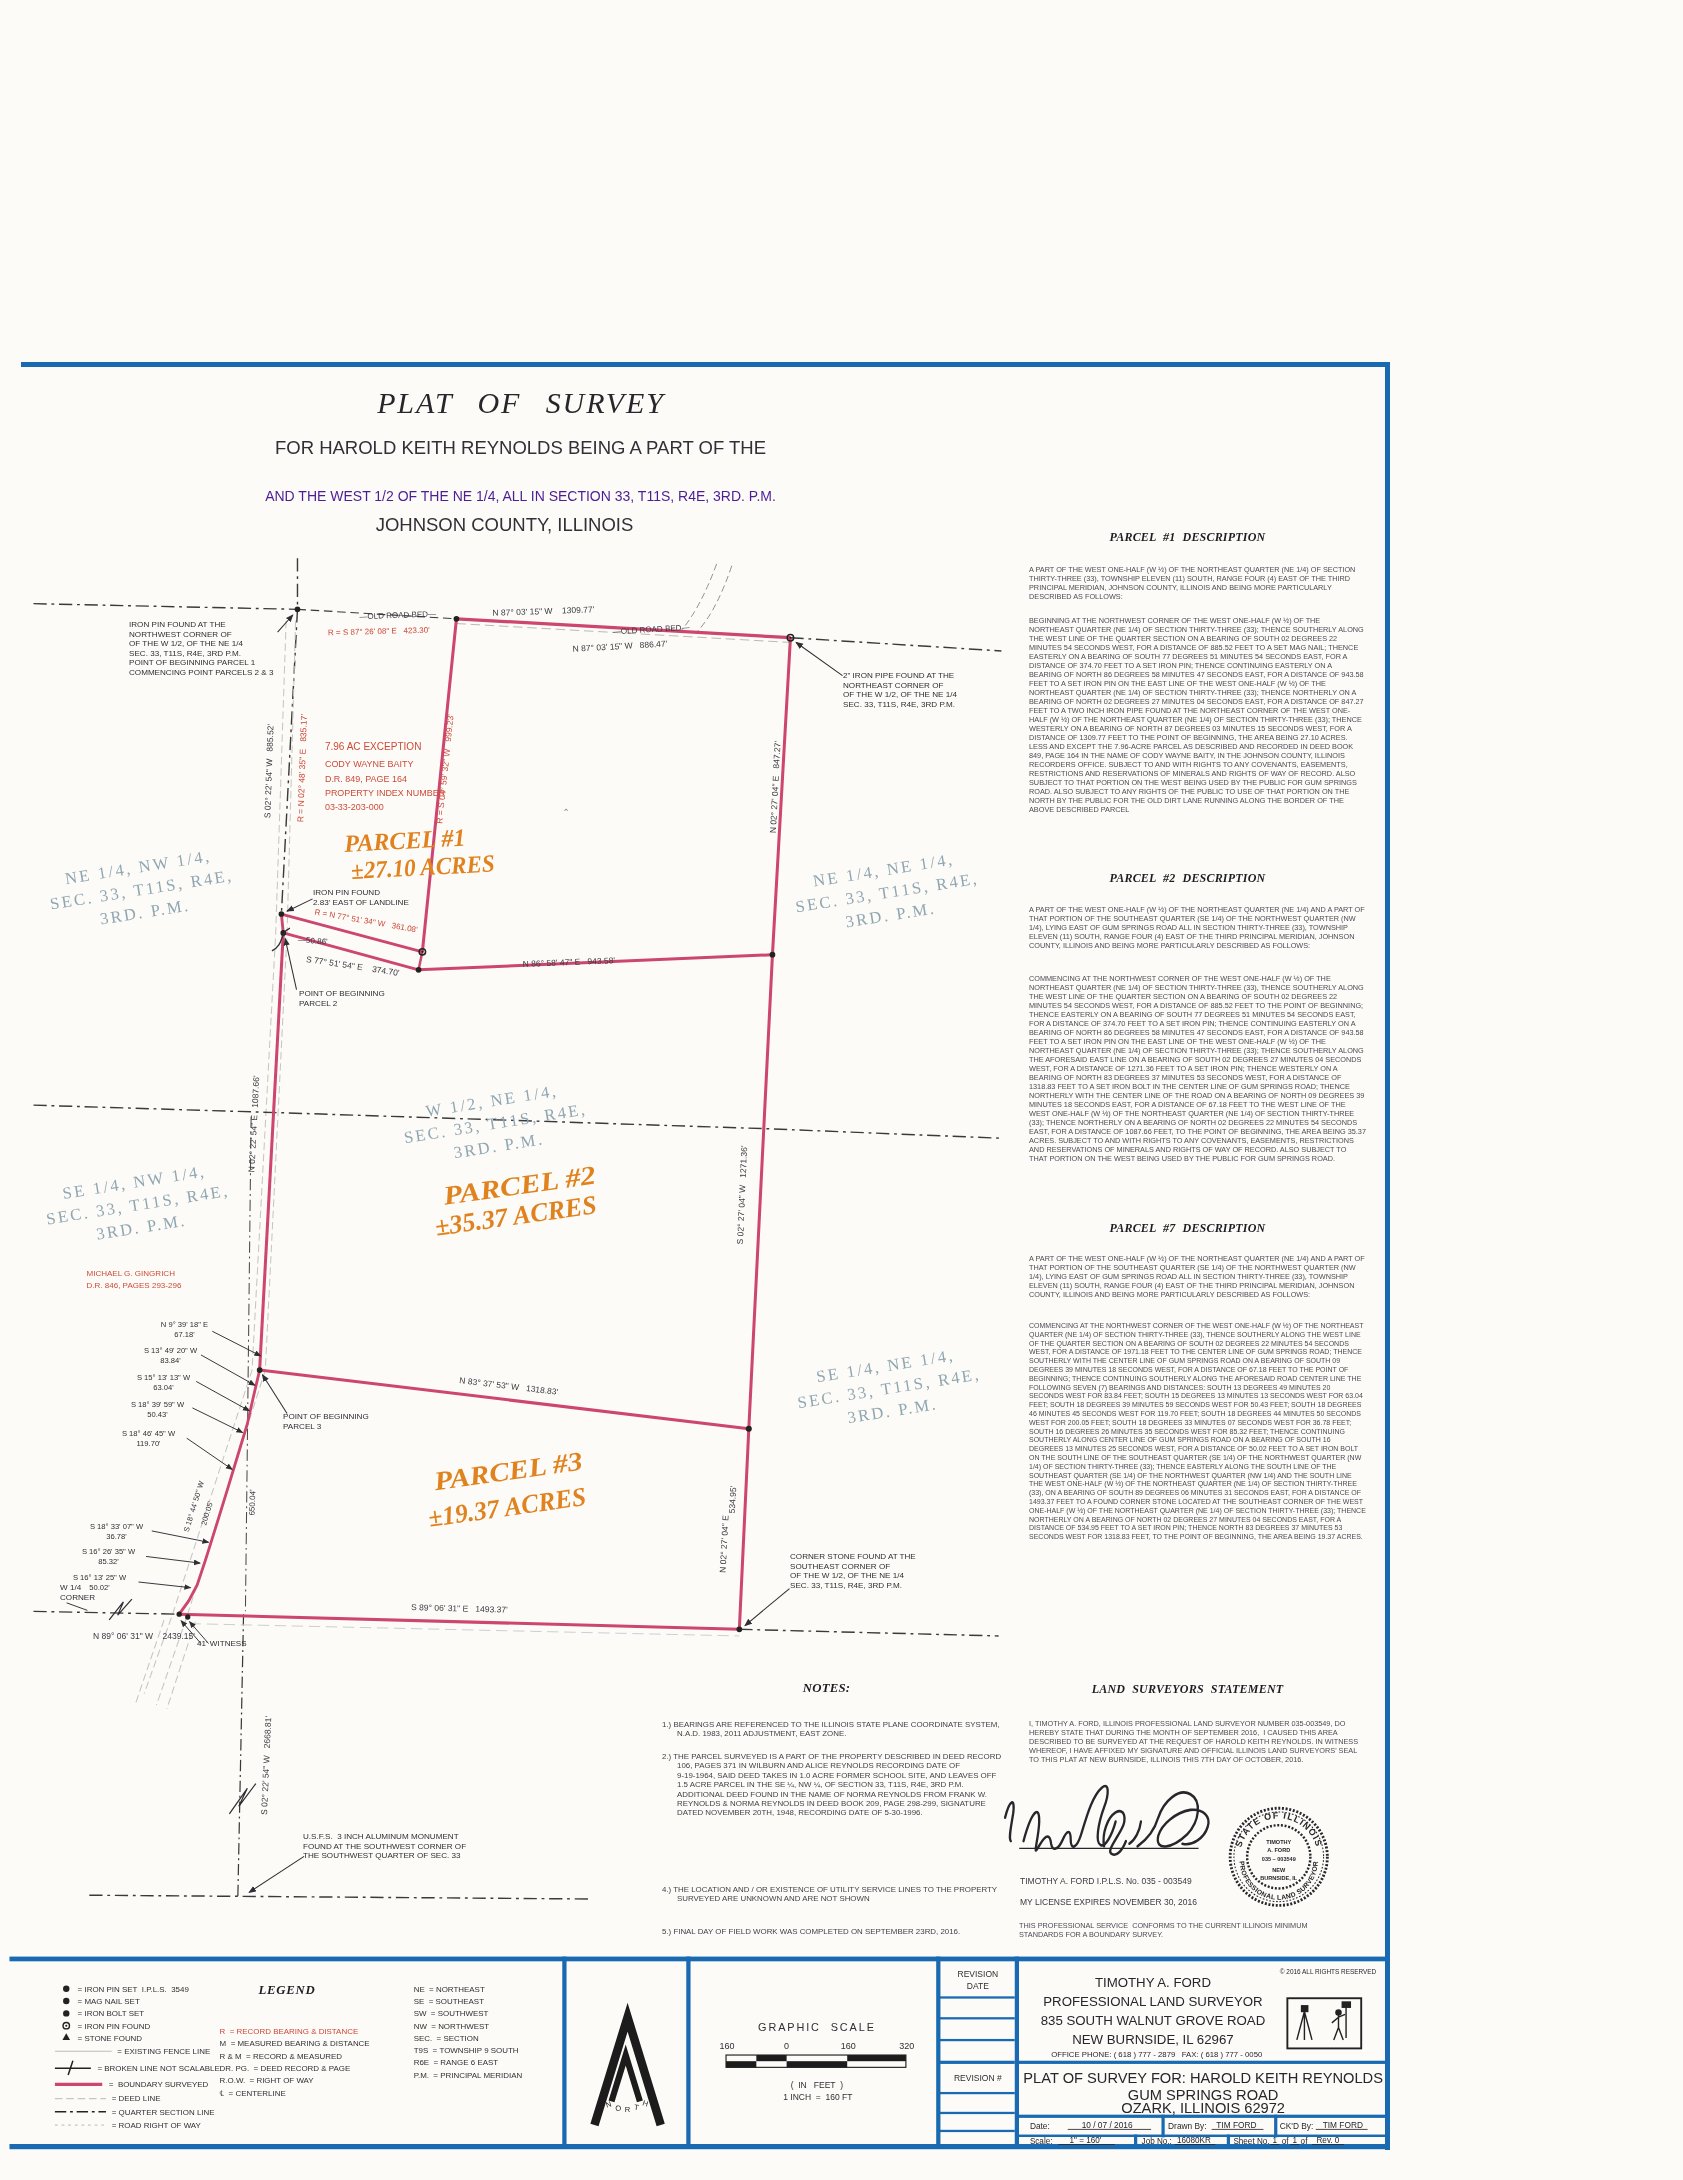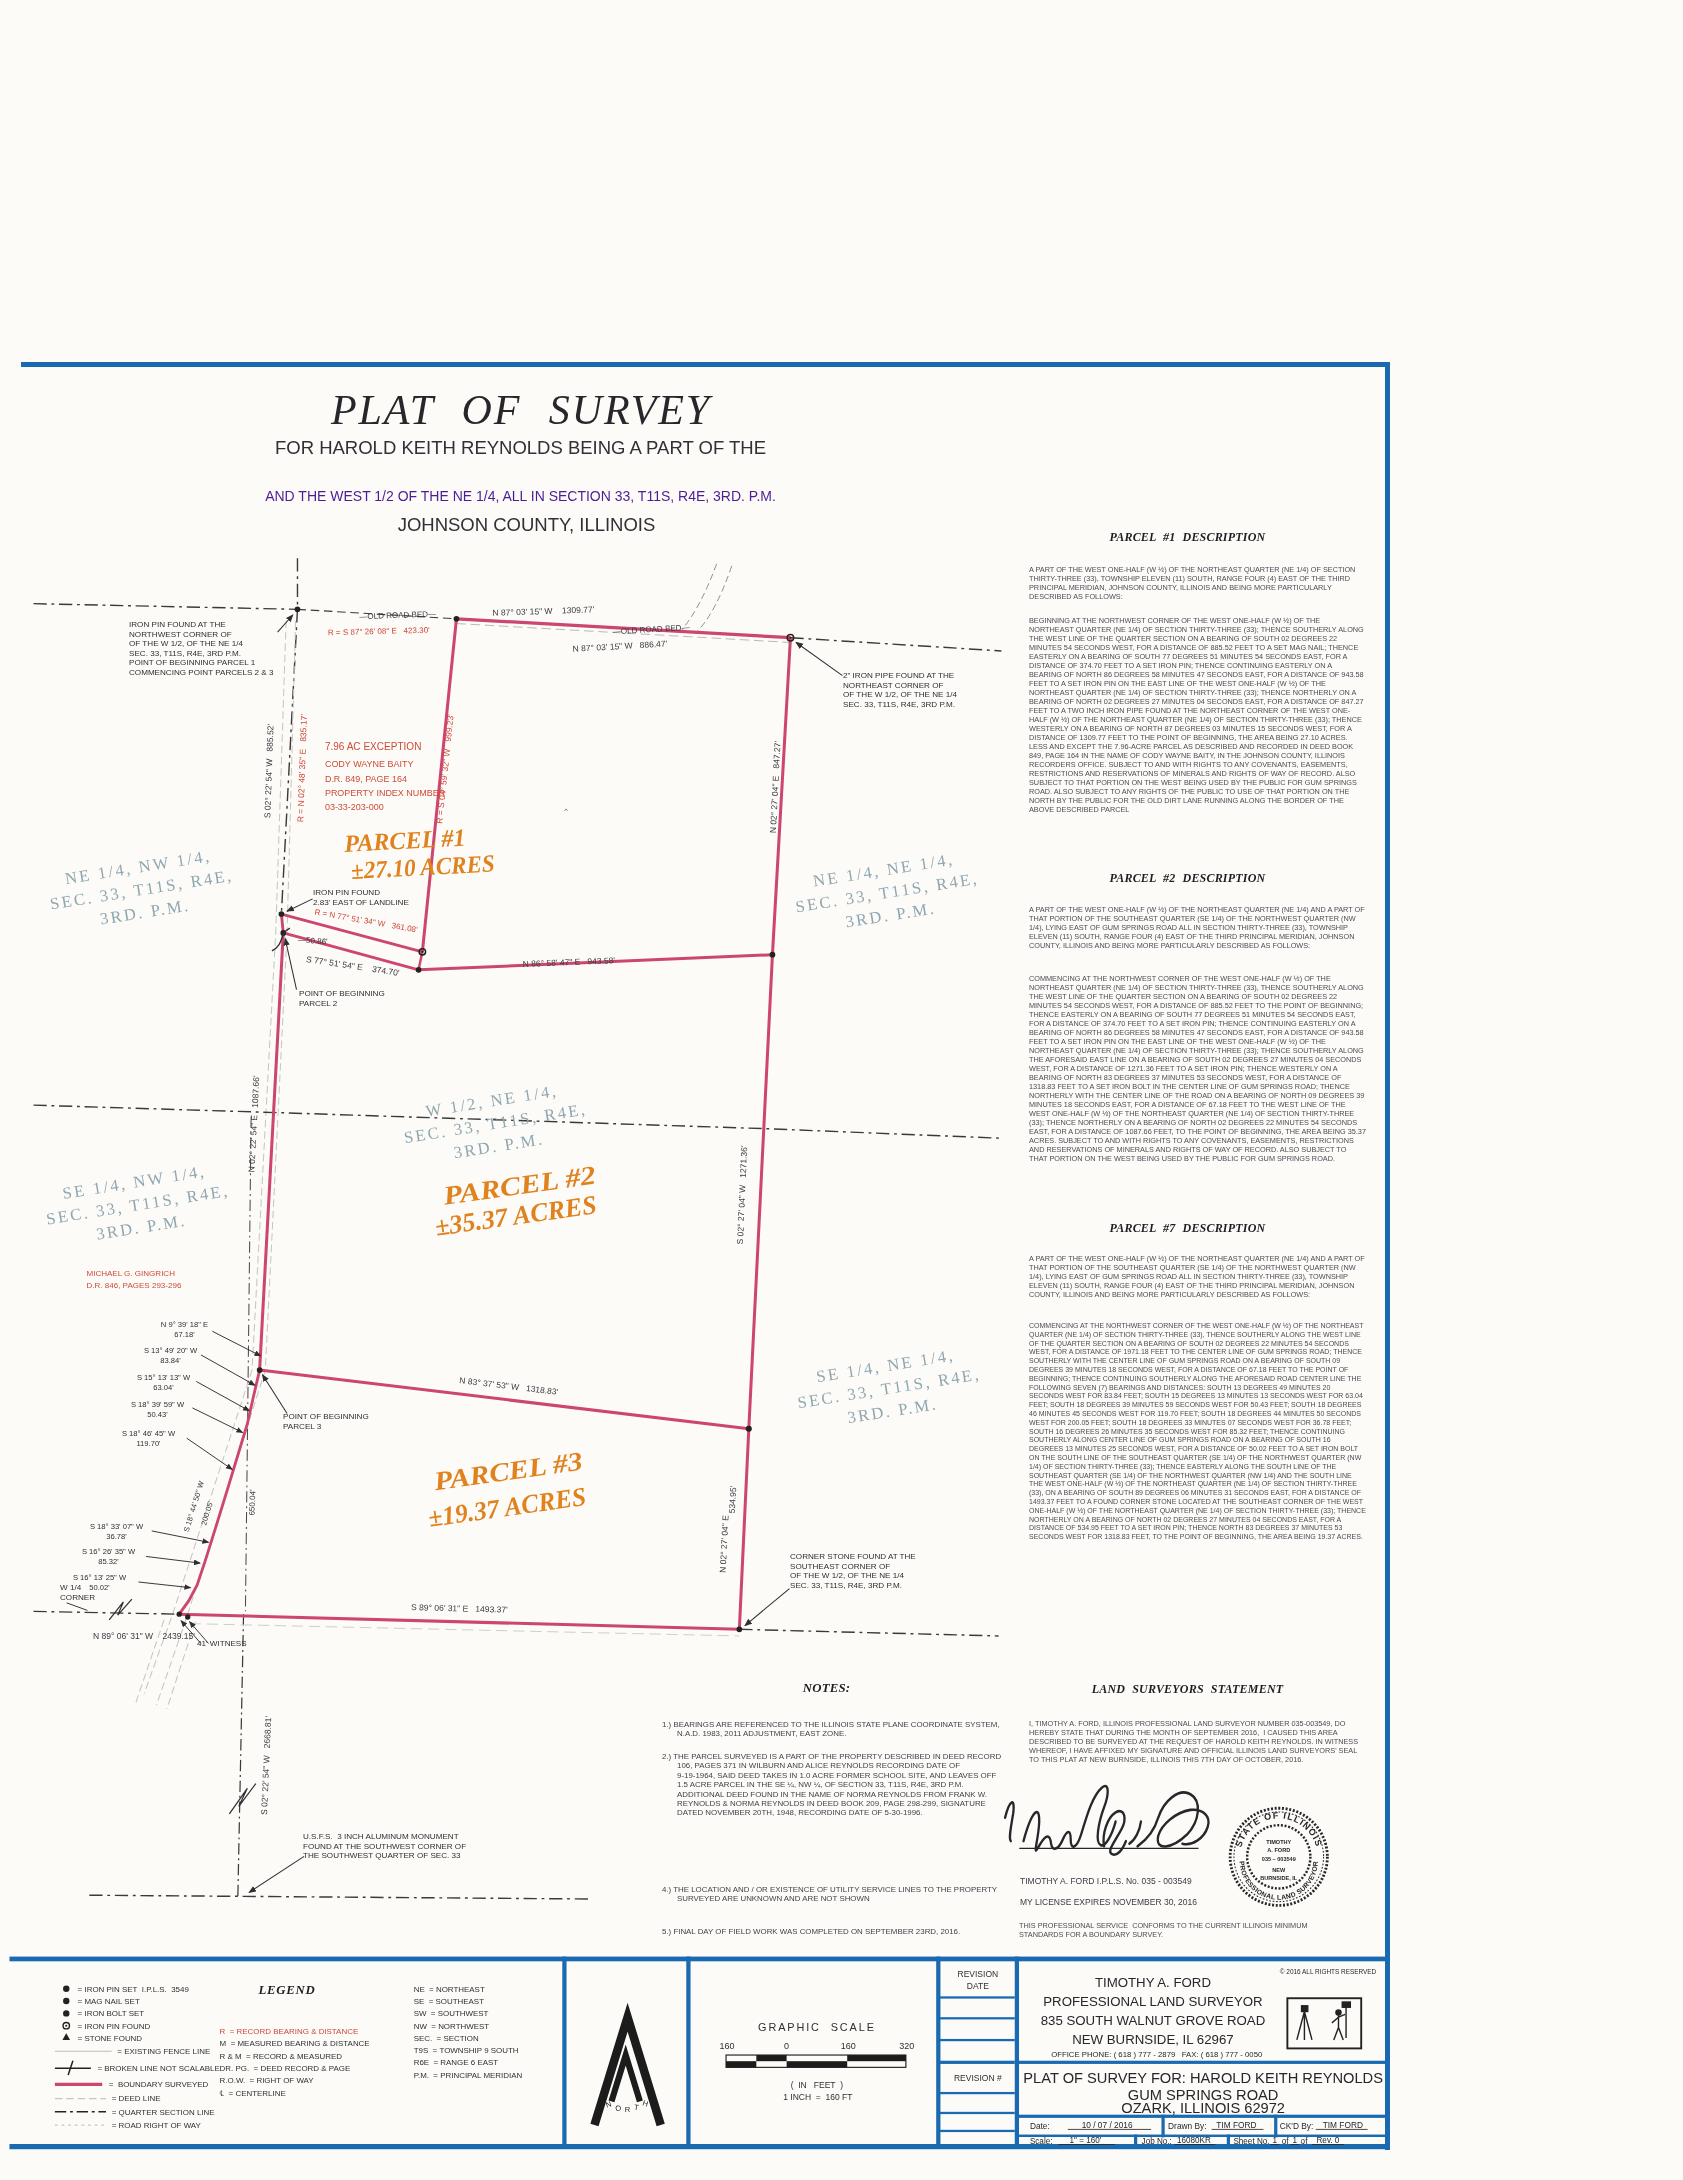--- a/index.html
+++ b/index.html
@@ -15,28 +15,28 @@
        letter-spacing:0.2px;word-spacing:3.8px;color:#1d1d22;}
 </style>
 </head>
 <body>
 <div id="page">
 
 <div class="abs" style="left:21px;top:362px;width:1367px;height:4.7px;background:#1a6ab2;"></div>
 
 <div class="abs" style="left:1385px;top:362px;width:4.7px;height:1788px;background:#1a6ab2;"></div>
 
-<div class="abs ser ctr" style="left:237px;top:386px;width:568px;font-size:42px;font-style:italic;letter-spacing:1.9px;word-spacing:15px;color:#26262b;">PLAT OF SURVEY</div>
+<div class="abs ser ctr" style="left:237px;top:386px;width:568px;font-size:30px;font-style:italic;letter-spacing:1.9px;word-spacing:15px;color:#26262b;">PLAT OF SURVEY</div>
 
 <div class="abs ctr" style="left:142px;top:437px;width:757px;font-size:18.5px;color:#303036;">FOR HAROLD KEITH REYNOLDS BEING A PART OF THE</div>
 
 
 <div class="abs ctr" style="left:104px;top:488px;width:833px;font-size:14px;color:#4c1d95;">AND THE WEST 1/2 OF THE NE 1/4, ALL IN SECTION 33, T11S, R4E, 3RD. P.M.</div>
 
-<div class="abs ctr" style="left:148px;top:514px;width:757px;font-size:18.5px;color:#303036;">JOHNSON COUNTY, ILLINOIS</div>
+<div class="abs ctr" style="left:126px;top:514px;width:757px;font-size:18.5px;color:#303036;">JOHNSON COUNTY, ILLINOIS</div>
 
 <svg class="abs" style="left:0;top:0;" width="1684" height="2180" viewBox="0 0 1779 2304">
 <defs>
 <marker id="ah" markerWidth="9" markerHeight="8" refX="6.5" refY="3" orient="auto">
           <path d="M0,0 L7.5,3 L0,6 Z" fill="#2e2e33"></path>
         </marker>
 </defs>
 
 <path d="M35,638 L314,644" stroke="#3a3a3a" stroke-width="1.5" fill="none" stroke-dasharray="14 5 3 5"></path>
 

